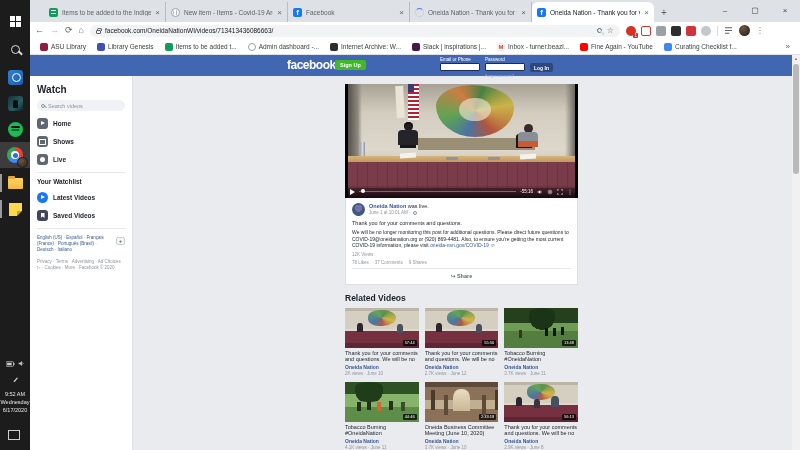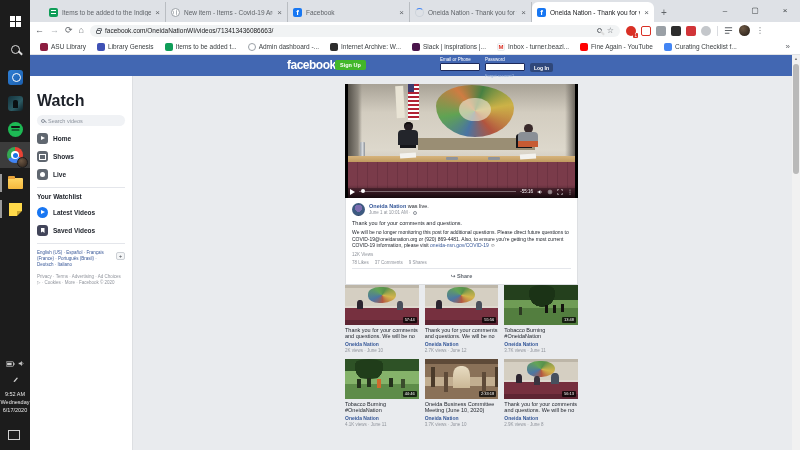--- a/index.html
+++ b/index.html
@@ -81,21 +81,21 @@
   .form-input { width:40px; height:8px; background:#fff; border:1px solid #1d2a5b; border-radius:1px; font-size:5px; }
   .forgot { color:#9cb4d8; font-size:4px; margin-top:1px; cursor:pointer; }
   .login-btn { align-self:flex-start; margin-top:6px; background:#2f477a; color:#fff; font-size:5px; font-weight:bold; padding:1.5px 4px; border-radius:2px; cursor:pointer; }
 
   .fb-scrollbar { position:absolute; right:0; top:55px; bottom:0; width:8px; background:#f1f1f1; z-index:6; }
   .fb-scrollbar .up { height:8px; text-align:center; font-size:4px; color:#777; line-height:8px; cursor:pointer; }
   .fb-scrollbar .thumb { position:absolute; top:9px; left:1px; width:6px; height:110px; background:#b9b9b9; border-radius:3px; cursor:pointer; }
 
   .fb-body { position:absolute; left:30px; top:76px; right:8px; bottom:0; background:#e9ebee; overflow:hidden; }
   .fb-sidebar { position:absolute; left:0; top:0; bottom:0; width:103px; background:#fff; border-right:1px solid #dddfe2; padding:8px 7px; }
-  .watch-title { font-size:16px; font-weight:bold; color:#1d2129;margin-top:8px; }
+  .watch-title { font-size:10px; font-weight:bold; color:#1d2129; }
   .side-search { margin-top:5px; height:11px; background:#f0f2f5; border-radius:6px; display:flex; align-items:center; gap:3px; padding:0 4px; color:#8d949e; font-size:5.5px; cursor:text; }
   .side-search .mag2 { width:4px; height:4px; border:1px solid #8d949e; border-radius:50%; position:relative; flex:none; }
   .side-search .mag2::after { content:""; position:absolute; width:2.5px; height:1px; background:#8d949e; transform:rotate(45deg); right:-2px; bottom:-0.5px; }
   .side-item { display:flex; align-items:center; gap:5px; margin-top:7px; cursor:pointer; }
   .side-item .sicon { width:11px; height:11px; border-radius:3px; background:#606770; flex:none; position:relative; }
   .side-item .sicon::after { content:""; position:absolute; left:3.5px; top:3px; border-style:solid; border-width:2.5px 0 2.5px 4px; border-color:transparent transparent transparent #fff; }
   .side-item .sicon.tv::after { border:1px solid #fff; border-width:1px; width:5px; height:3.5px; left:2px; top:3px; }
   .side-item .sicon.live::after { border:none; width:5px; height:5px; border-radius:50%; background:#fff; left:3px; top:3px; }
   .side-item .slabel { font-size:6.5px; font-weight:bold; color:#1d2129; }
   .side-div { height:1px; background:#e4e6eb; margin:7px 0 5px; }
@@ -480,20 +480,21 @@
           <span>37 Comments</span>
           <span>9 Shares</span>
         </div>
         <div class="post-divider"></div>
         <div class="share-row">
           <span>↪</span>
           <span>Share</span>
         </div>
       </div>
 
+      <div class="related-title">Related Videos</div>
 
       <div class="vgrid">
         <div class="vcard">
           <div class="thumb" data-scene="meeting">
               <span class="duration">57:44</span>
             </div>
           <div class="vtitle">Thank you for your comments and questions. We will be no longer...</div>
           <div class="vchannel">Oneida Nation</div>
           <div class="vmeta">2K views · June 10</div>
         </div>

